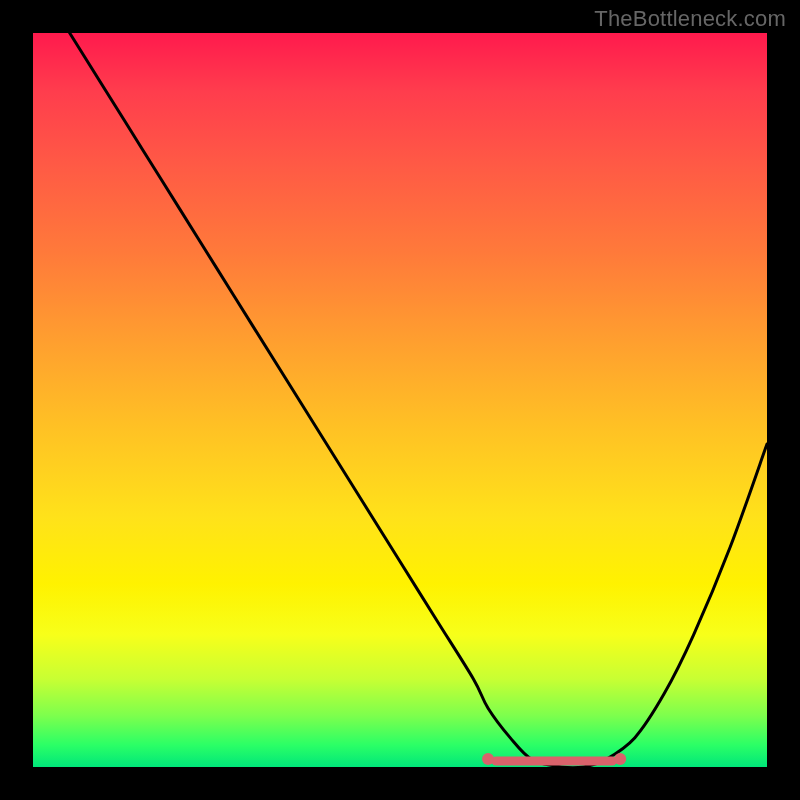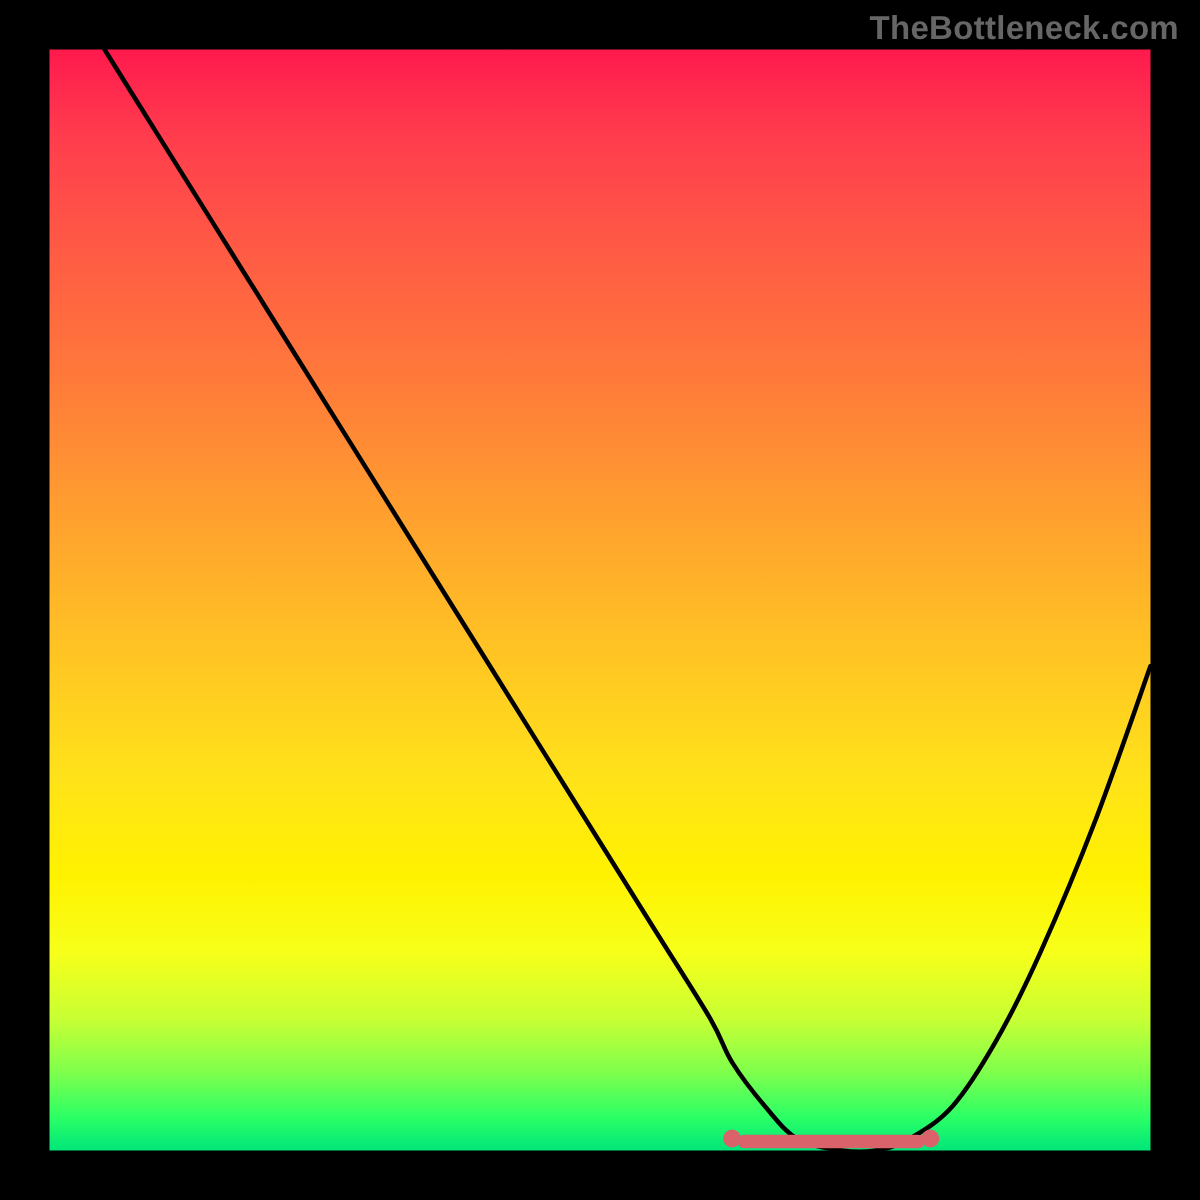--- a/index.html
+++ b/index.html
@@ -39,21 +39,21 @@
       #2bff66 97%,
       #00e67a 100%
     );
   }
   .watermark {
     position: absolute;
     top: 6px;
     right: 14px;
     color: #666666;
     font-size: 22px;
-    font-weight: 700;
+    font-weight: 400;
     letter-spacing: 0.2px;
     user-select: none;
   }
   svg.curve {
     position: absolute;
     left: 0;
     top: 0;
     width: 734px;
     height: 734px;
     overflow: visible;

